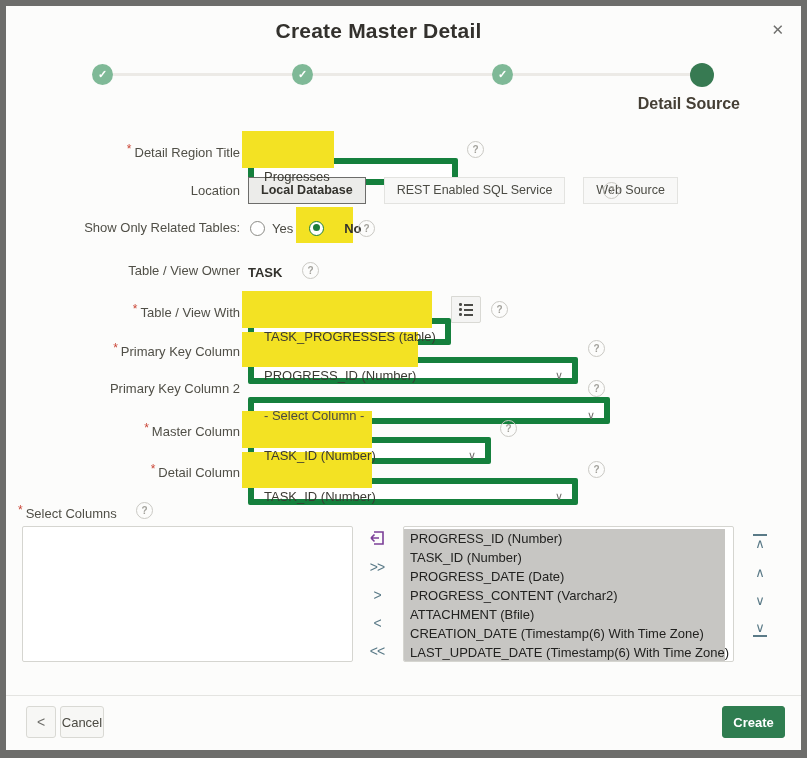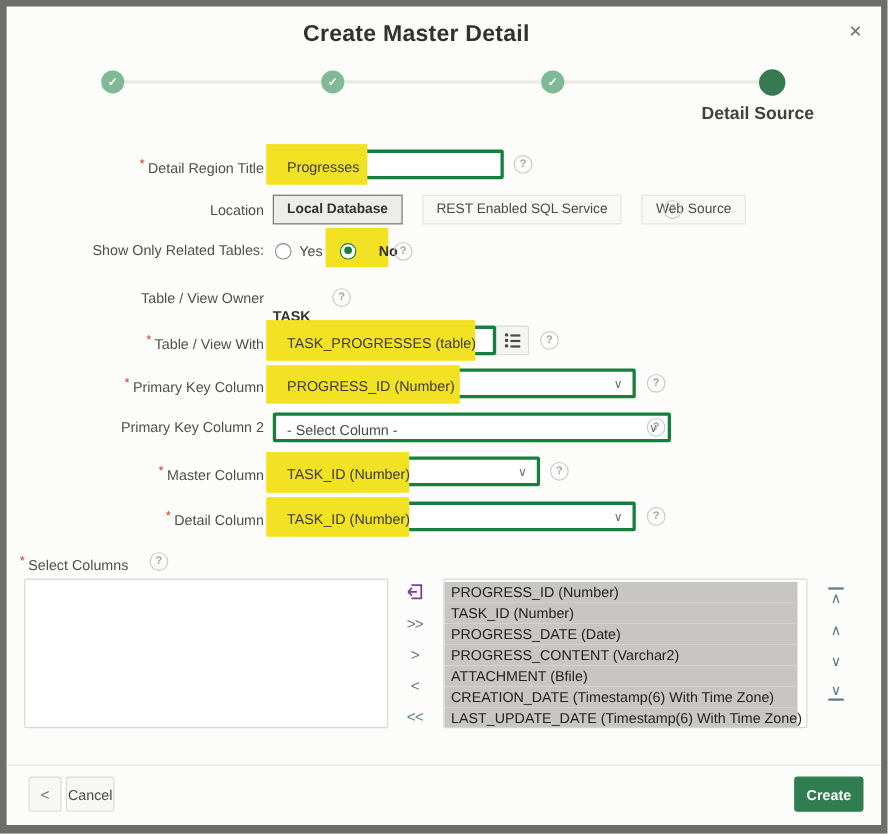--- a/index.html
+++ b/index.html
@@ -42,23 +42,23 @@
   .lbl {
     position: absolute; left: 0; width: 234px; text-align: right;
     font-size: 13px; color: #504f47; line-height: 27px; white-space: nowrap;
   }
   .req { color: #ca4536; font-size: 12px; vertical-align: 4px; margin-right: 3px; }
 
   .hl { position: absolute; background: #f3e223; z-index: 3; }
 
   .tbox, .sel {
     position: absolute; background: #ffffff;
-    border: 3px solid #15803d; border-radius: 2px;
+    border: 6px solid #15803d; border-radius: 2px;
     height: 27px; line-height: 25px; font-size: 13px;
-    padding-left: 10px; color: #3b3a33;
+    padding-left: 10px; color: #3b3a33; margin-top: 22px;
   }
   .tbox span, .sel span { position: relative; z-index: 4; }
   .sel .chev {
     position: absolute; right: 9px; top: 0; z-index: 4;
     color: #6e6e6a; font-size: 11px; line-height: 25px;
   }
   .sel .placeholder { color: #4b4a42; }
 
   .help {
     position: absolute; width: 17px; height: 17px; border-radius: 50%;
@@ -190,21 +190,21 @@
       <span class="radio checked" style="margin-left:16px"></span>
       <span class="radio-lbl bold">No</span>
     </div>
     <div class="help" style="left:352px; top:5px">
         <span>?</span>
       </div>
   </div>
 
   <div class="row" style="top:256px; height:17px">
     <label class="lbl" style="line-height:17px"><span>Table / View Owner</span></label>
-    <div class="static-val" style="top:18px">TASK</div>
+    <div class="static-val" style="top:3px">TASK</div>
     <div class="help" style="left:296px; top:0">
         <span>?</span>
       </div>
   </div>
 
   <div class="row" style="top:290px; height:27px">
     <label class="lbl"><span class="req">*</span><span>Table / View With</span></label>
     <div class="hl" style="left:236px; top:-5px; width:190px; height:37px"></div>
     <div class="tbox" style="left:242px; width:203px"><span>TASK_PROGRESSES (table)</span></div>
     <div class="lov-btn" style="left:445px">

